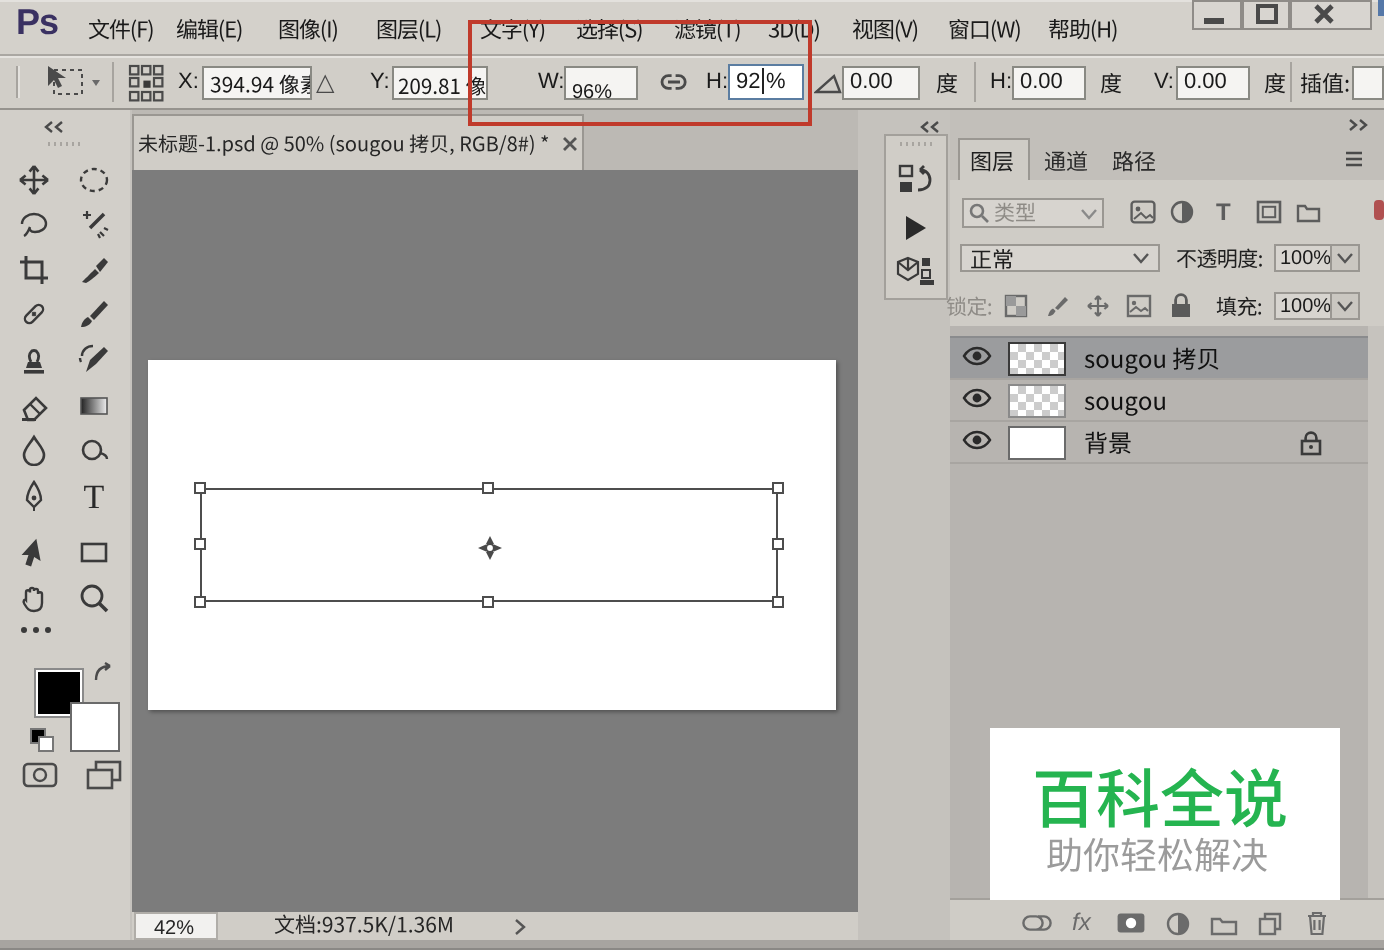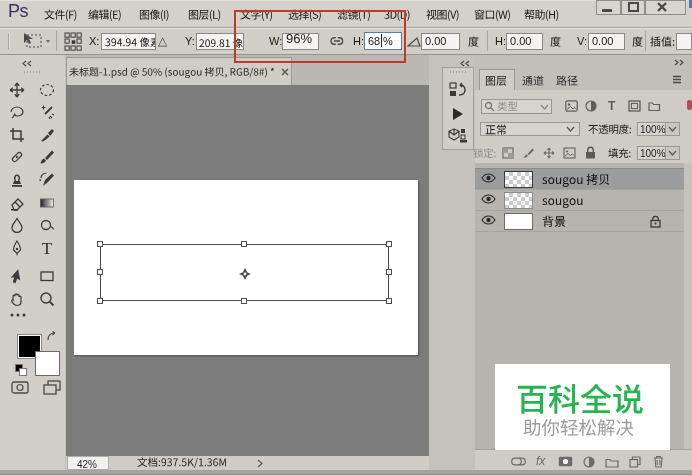--- a/index.html
+++ b/index.html
@@ -129,21 +129,21 @@
     </svg>
 <svg style="position:absolute;left:524px;top:5.74px;overflow:visible" width="35" height="16">
       <g transform="translate(0,12.76) scale(0.011000,-0.011000)" fill="#1a1a1a">
         <path transform="translate(0.0,0)" d="M274 840V761H66V700H274V627H87V568H274V544C274 528 272 510 266 490H50V429H237C206 384 154 340 69 311C86 297 110 273 122 257C231 300 291 366 322 429H540V490H344C348 510 350 528 350 544V568H513V627H350V700H534V761H350V840ZM584 798V303H656V733H827C800 690 767 640 734 596C822 547 855 502 855 466C855 445 848 431 830 423C818 419 803 416 788 415C759 413 723 414 680 418C692 401 702 374 704 355C743 351 786 352 820 355C840 357 863 363 880 371C913 389 930 417 929 461C929 506 900 554 814 607C856 657 900 718 938 770L886 801L873 798ZM150 262V-26H226V194H458V-78H536V194H789V58C789 45 785 41 768 40C752 40 693 40 629 41C639 23 651 -4 655 -24C739 -24 792 -24 824 -13C856 -2 866 19 866 56V262H536V341H458V262Z"></path>
         <path transform="translate(950.0,0)" d="M633 840C633 763 633 686 631 613H466V542H628C614 300 563 93 371 -26C389 -39 414 -64 426 -82C630 52 685 279 700 542H856C847 176 837 42 811 11C802 -1 791 -4 773 -4C752 -4 700 -3 643 1C656 -19 664 -50 666 -71C719 -74 773 -75 804 -72C836 -69 857 -60 876 -33C909 10 919 153 929 576C929 585 929 613 929 613H703C706 687 706 763 706 840ZM34 95 48 18C168 46 336 85 494 122L488 190L433 178V791H106V109ZM174 123V295H362V162ZM174 509H362V362H174ZM174 576V723H362V576Z"></path>
         <path transform="translate(1900.0,0)" d="M239 -196 295 -171C209 -29 168 141 168 311C168 480 209 649 295 792L239 818C147 668 92 507 92 311C92 114 147 -47 239 -196Z"></path>
         <path transform="translate(2188.0,0)" d="M101 0H193V346H535V0H628V733H535V426H193V733H101Z"></path>
         <path transform="translate(2866.0,0)" d="M99 -196C191 -47 246 114 246 311C246 507 191 668 99 818L42 792C128 649 171 480 171 311C171 141 128 -29 42 -171Z"></path>
       </g>
     </svg>
-<div class="txt" style="left:8px;top:1px;font-size:18px;font-weight:normal;color:#3a3162;letter-spacing:-0.5px">Ps</div>
+<div class="txt" style="left:8px;top:1px;font-size:18px;font-weight:bold;color:#3a3162;letter-spacing:-0.5px">Ps</div>
 <div class="abs" style="left:8px;top:33px;width:2px;height:16px;border-left:1px solid #a7a49f;border-right:1px solid #e4e2de"></div>
 <svg class="abs" style="left:20px;top:31px" width="32" height="20">
       <rect x="7" y="4" width="14" height="12" fill="none" stroke="#4a4a4a" stroke-width="1" stroke-dasharray="2,2"></rect>
       <path d="M4 2 L4 12 L7 9 L9 13 L11 12 L9 8 L13 8 Z" fill="#4a4a4a"></path>
       <path d="M26 9 l4 0 l-2 3 z" fill="#6a6a6a"></path>
     </svg>
 <div class="abs" style="left:56px;top:31px;width:1px;height:20px;background:#a7a49f"></div>
 <svg class="abs" style="left:64px;top:32px" width="20" height="19">
       <rect x="1" y="1" width="4.2" height="4.2" fill="none" stroke="#4a4a4a" stroke-width="1.1"></rect>
       <rect x="7" y="1" width="4.2" height="4.2" fill="none" stroke="#4a4a4a" stroke-width="1.1"></rect>
@@ -183,28 +183,28 @@
           <path transform="translate(1665.0,0)" d="M139 -13C175 -13 205 15 205 56C205 98 175 126 139 126C102 126 73 98 73 56C73 15 102 -13 139 -13Z"></path>
           <path transform="translate(1943.0,0)" d="M280 -13C417 -13 509 70 509 176C509 277 450 332 386 369V374C429 408 483 474 483 551C483 664 407 744 282 744C168 744 81 669 81 558C81 481 127 426 180 389V385C113 349 46 280 46 182C46 69 144 -13 280 -13ZM330 398C243 432 164 471 164 558C164 629 213 676 281 676C359 676 405 619 405 546C405 492 379 442 330 398ZM281 55C193 55 127 112 127 190C127 260 169 318 228 356C332 314 422 278 422 179C422 106 366 55 281 55Z"></path>
           <path transform="translate(2498.0,0)" d="M88 0H490V76H343V733H273C233 710 186 693 121 681V623H252V76H88Z"></path>
           <path transform="translate(3277.0,0)" d="M486 710H666C649 681 628 651 607 629H420C444 656 466 683 486 710ZM487 839C445 755 366 649 256 571C272 561 294 539 305 523C324 537 341 552 358 567V413H513C465 371 394 329 287 296C303 283 321 262 330 249C420 278 486 313 534 350C550 335 564 320 577 303C509 242 384 180 287 151C301 139 319 117 329 102C417 134 530 197 604 260C614 241 622 222 628 204C549 123 402 46 278 10C292 -3 311 -27 322 -44C430 -7 555 63 642 141C651 78 640 24 618 3C604 -14 589 -16 569 -16C552 -16 529 -15 503 -12C514 -31 520 -60 521 -77C544 -79 566 -79 584 -79C619 -79 645 -72 670 -45C713 -4 727 104 694 209L743 232C779 123 841 28 921 -23C932 -5 954 21 970 34C893 76 831 162 798 259C837 279 876 301 909 322L858 370C812 337 738 292 675 260C653 307 621 352 577 387L600 413H898V629H685C714 664 743 703 765 741L721 773L707 769H526L559 826ZM425 571H603C598 542 588 507 563 470H425ZM665 571H829V470H637C655 507 663 542 665 571ZM262 836C209 685 122 535 29 437C43 420 65 381 72 363C102 395 131 433 159 473V-77H230V588C270 660 305 738 333 815Z"></path>
           <path transform="translate(4277.0,0)" d="M636 86C721 44 828 -21 880 -64L939 -18C882 26 774 87 691 127ZM293 128C233 72 135 20 46 -15C63 -27 91 -53 104 -66C190 -27 293 36 362 101ZM193 294C211 301 240 305 440 316C349 277 270 248 236 237C176 216 131 204 98 201C104 182 114 149 116 135C143 143 182 148 479 165V8C479 -4 475 -7 458 -8C443 -9 389 -9 327 -7C339 -27 351 -55 355 -77C429 -77 479 -76 510 -65C543 -53 552 -33 552 6V169L801 183C828 160 851 137 867 118L926 159C884 206 797 271 728 315L673 279C694 265 717 249 739 233L328 213C466 258 606 316 740 388L688 436C651 415 610 394 569 374L337 362C391 385 444 412 495 444L471 463H950V523H536V588H844V645H536V709H903V767H536V841H461V767H105V709H461V645H160V588H461V523H54V463H406C340 421 267 388 243 378C215 367 193 360 173 358C180 340 190 308 193 294Z"></path>
         </g>
       </svg>
     </div>
 <div class="txt" style="left:269px;top:35px;font-size:11px">W:</div>
 <div class="inp" style="left:282px;top:33px;width:37px;height:17px"></div>
-<div class="txt" style="left:286px;top:31px;font-size:13px">96%</div>
+<div class="txt" style="left:286px;top:41px;font-size:10px">96%</div>
 <svg class="abs" style="left:330px;top:36px" width="14" height="10">
       <path d="M1 5 a3.2 3.2 0 0 1 3.2-3.2 h1.6 M12.6 5 a3.2 3.2 0 0 1-3.2 3.2 h-1.6 M4 5 h6" fill="none" stroke="#4a4a4a" stroke-width="1.4"></path>
       <path d="M1 5 a3.2 3.2 0 0 0 3.2 3.2 h1.6 M12.6 5 a3.2 3.2 0 0 0-3.2-3.2 h-1.6" fill="none" stroke="#4a4a4a" stroke-width="1.4"></path>
     </svg>
 <div class="txt" style="left:353px;top:35px;font-size:11px">H:</div>
 <div class="inp" style="left:364px;top:32px;width:38px;height:18px;border:1px solid #5b7da1;background:#fff"></div>
-<div class="txt" style="left:368px;top:35px;font-size:11px">68</div>
+<div class="txt" style="left:368px;top:35px;font-size:11px">92</div>
 <div class="txt" style="left:383px;top:35px;font-size:11px">%</div>
 <div class="abs" style="left:381px;top:34px;width:1px;height:13px;background:#222"></div>
 <svg class="abs" style="left:407px;top:36px" width="14" height="11">
       <path d="M1 10 L13 10 L10 2 Z" fill="none" stroke="#4a4a4a" stroke-width="1.2"></path>
     </svg>
 <div class="inp" style="left:421px;top:33px;width:39px;height:17px"></div>
 <div class="txt" style="left:425px;top:35px;font-size:11px">0.00</div>
 <svg style="position:absolute;left:468px;top:32.74px;overflow:visible" width="11" height="16">
       <g transform="translate(0,12.76) scale(0.011000,-0.011000)" fill="#1a1a1a">
         <path transform="translate(0.0,0)" d="M386 644V557H225V495H386V329H775V495H937V557H775V644H701V557H458V644ZM701 495V389H458V495ZM757 203C713 151 651 110 579 78C508 111 450 153 408 203ZM239 265V203H369L335 189C376 133 431 86 497 47C403 17 298 -1 192 -10C203 -27 217 -56 222 -74C347 -60 469 -35 576 7C675 -37 792 -65 918 -80C927 -61 946 -31 962 -15C852 -5 749 15 660 46C748 93 821 157 867 243L820 268L807 265ZM473 827C487 801 502 769 513 741H126V468C126 319 119 105 37 -46C56 -52 89 -68 104 -80C188 78 201 309 201 469V670H948V741H598C586 773 566 813 548 845Z"></path>

